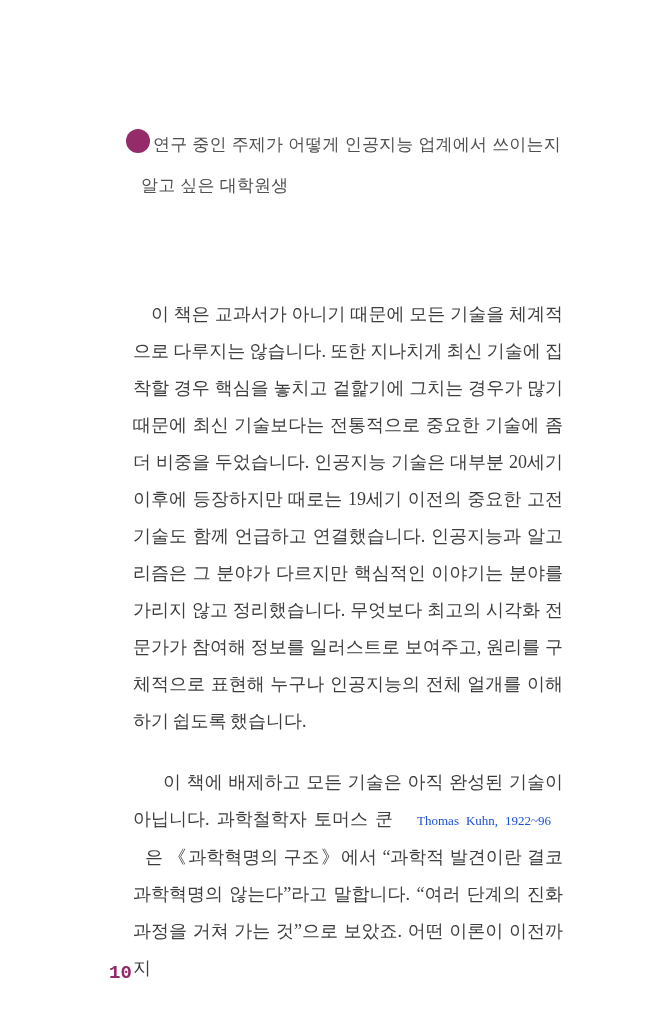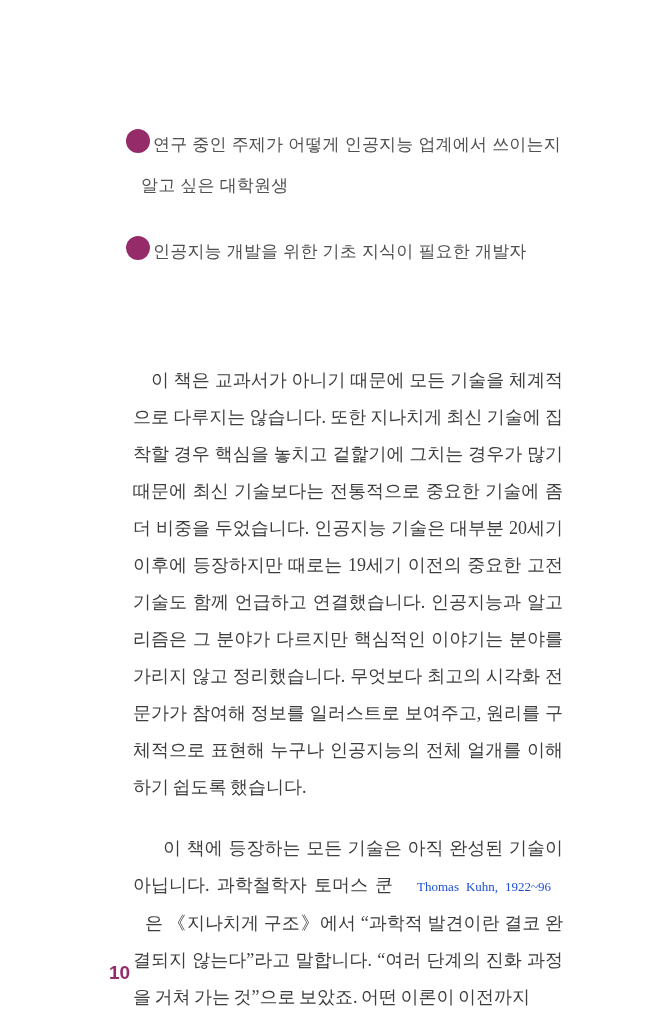--- a/index.html
+++ b/index.html
@@ -68,44 +68,40 @@
   .annotation {
     font-size: 13px;
     letter-spacing: 0;
     word-spacing: 0;
     color: #1d4ed8;
   }
   .page-number {
     position: absolute;
     left: 85px;
     top: 938px;
-    font-family: Liberation Sans, sans-serif;
+    font-family: Liberation Mono, monospace;
     font-size: 19px;
     font-weight: bold;
     color: var(--accent);
   }
 </style>
 </head>
 <body>
 
 <div class="page">
   <div class="content">
 
     <ul class="bullet-list">
       <li class="bullet-item">
         <span class="bullet-dot"></span>
         <span>연구 중인 주제가 어떻게 인공지능 업계에서 쓰이는지 알고 싶은 대학원생</span>
       </li>
-      <li class="bullet-item">
-        <span class="bullet-dot"></span>
-        <span>인공지능 개발을 위한 기초 지식이 필요한 개발자</span>
-      </li>
     </ul>
 
     <div class="body-text">
       <p>이 책은 교과서가 아니기 때문에 모든 기술을 체계적으로 다루지는 않습니다. 또한 지나치게 최신 기술에 집착할 경우 핵심을 놓치고 겉핥기에 그치는 경우가 많기 때문에 최신 기술보다는 전통적으로 중요한 기술에 좀 더 비중을 두었습니다. 인공지능 기술은 대부분 20세기 이후에 등장하지만 때로는 19세기 이전의 중요한 고전 기술도 함께 언급하고 연결했습니다. 인공지능과 알고리즘은 그 분야가 다르지만 핵심적인 이야기는 분야를 가리지 않고 정리했습니다. 무엇보다 최고의 시각화 전문가가 참여해 정보를 일러스트로 보여주고, 원리를 구체적으로 표현해 누구나 인공지능의 전체 얼개를 이해하기 쉽도록 했습니다.</p>
-      <p><span>이 책에 등장하는 모든 기술은 아직 완성된 기술이 아닙니다. 과학철학자 토머스 쿤</span><span class="annotation">Thomas Kuhn, 1922~96</span><span>은 《지나치게 구조》에서 “과학적 발견이란 결코 완결되지 않는다”라고 말합니다. “여러 단계의 진화 과정을 거쳐 가는 것”으로 보았죠. 어떤 이론이 이전까지</span></p>
+      <p><span>이 책에 배제하고 모든 기술은 아직 완성된 기술이 아닙니다. 과학철학자 토머스 쿤</span><span class="annotation">Thomas Kuhn, 1922~96</span><span>은 《과학혁명의 구조》에서 “과학적 발견이란 결코 과학혁명의 않는다”라고 말합니다. “여러 단계의 진화 과정을 거쳐 가는 것”으로 보았죠. 어떤 이론이 이전까지</span></p>
     </div>
 
   </div>
 
   <div class="page-number">10</div>
 </div>
 
 </body></html>

